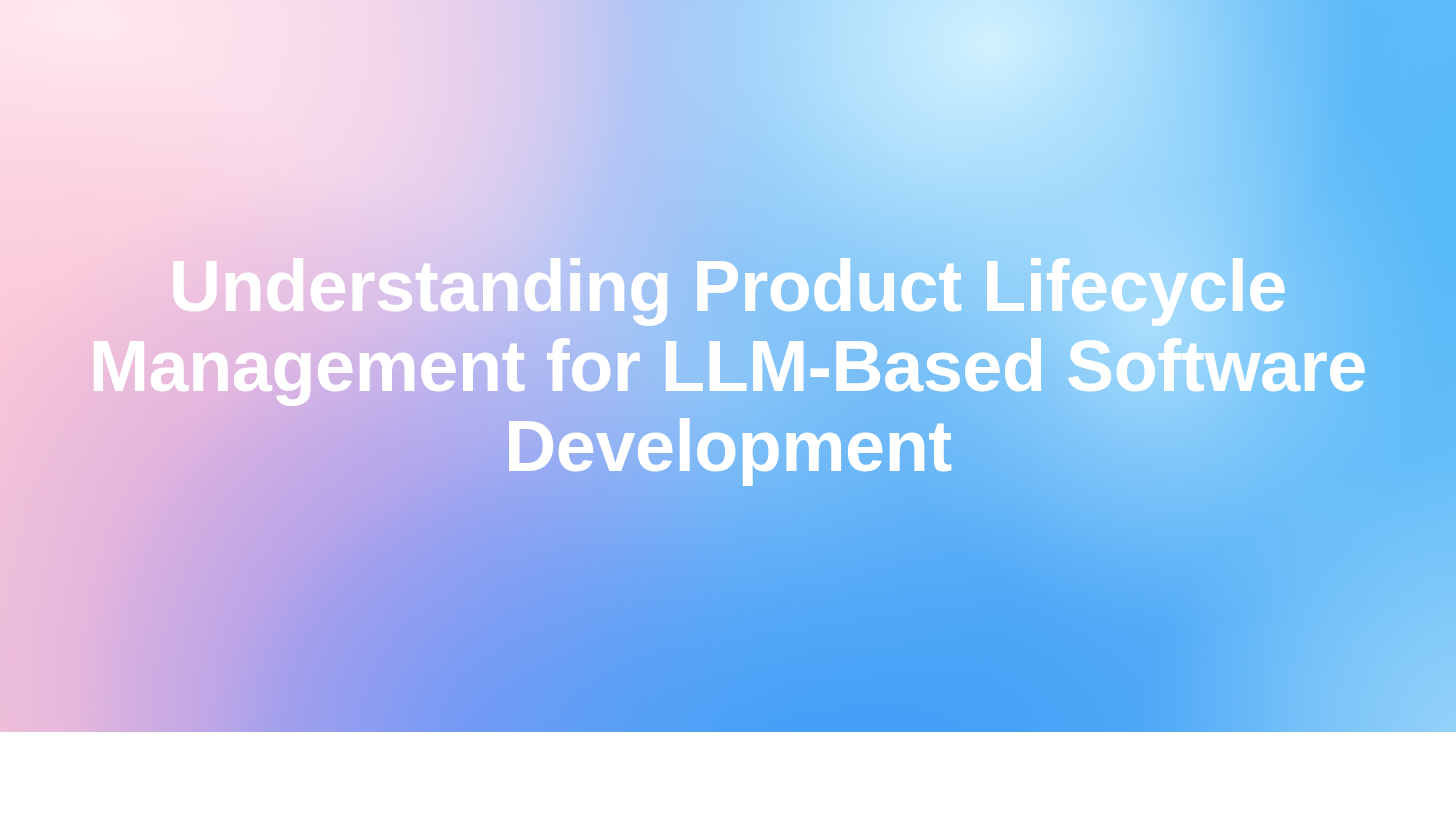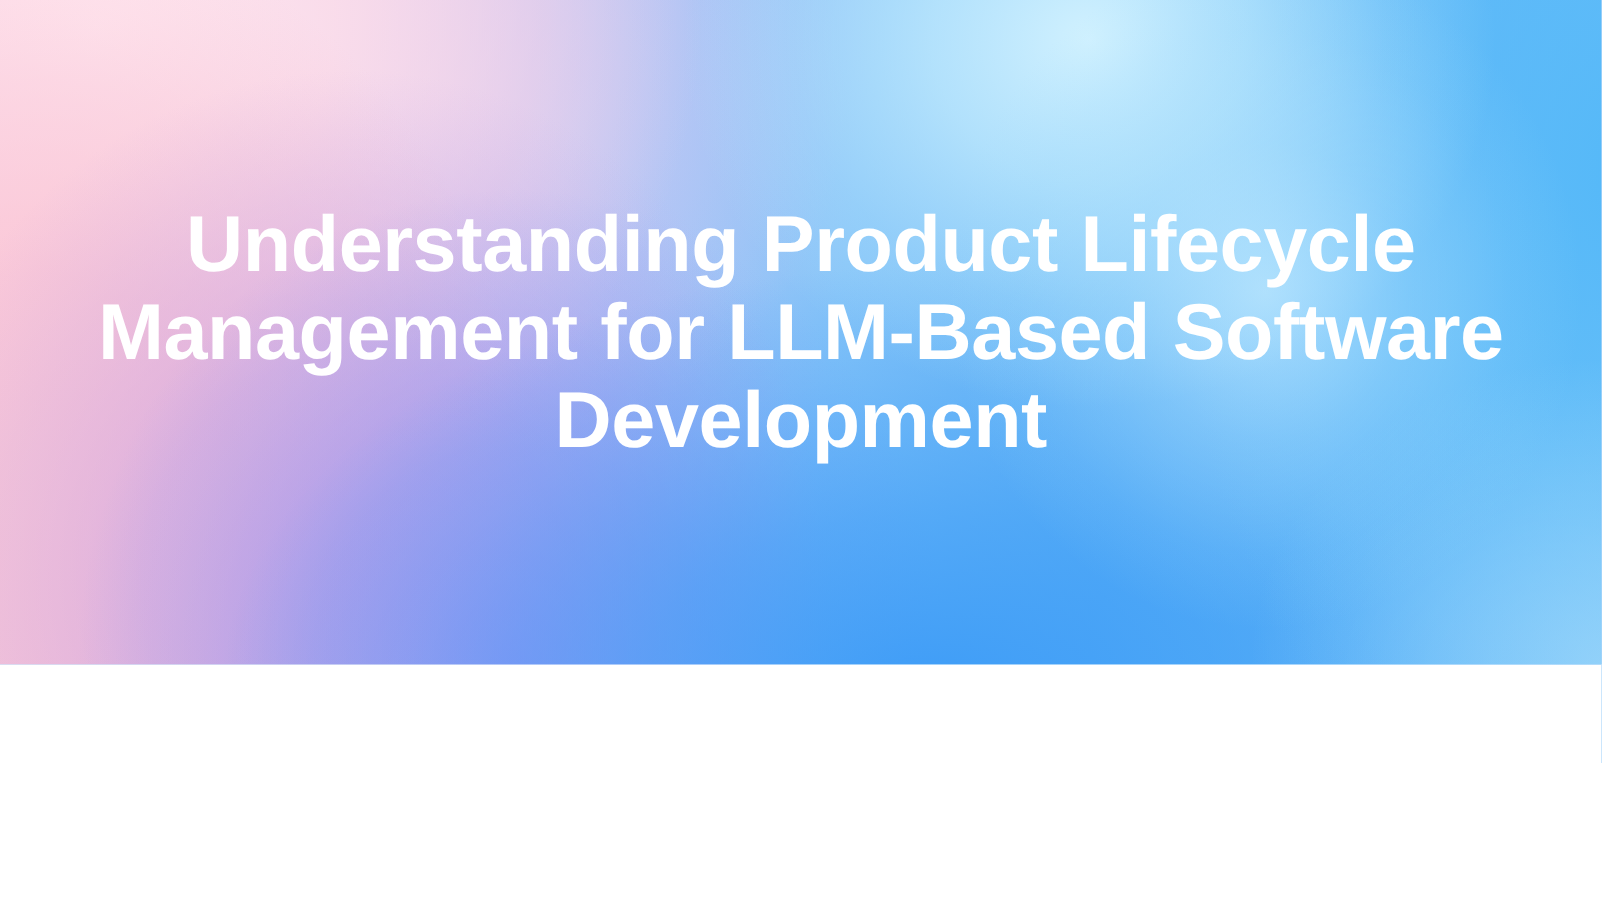--- a/index.html
+++ b/index.html
@@ -11,21 +11,21 @@
     overflow: hidden;
   }
 
   body {
     font-family: "Liberation Sans", "DejaVu Sans", sans-serif;
   }
 
   #hero-card {
     position: relative;
     width: 1456px;
-    height: 604px;
+    height: 732px;
     overflow: hidden;
     
     background-color: #7fc0f7;
     display: flex;
     align-items: center;
     justify-content: center;
     box-sizing: border-box;
   }
 
   

